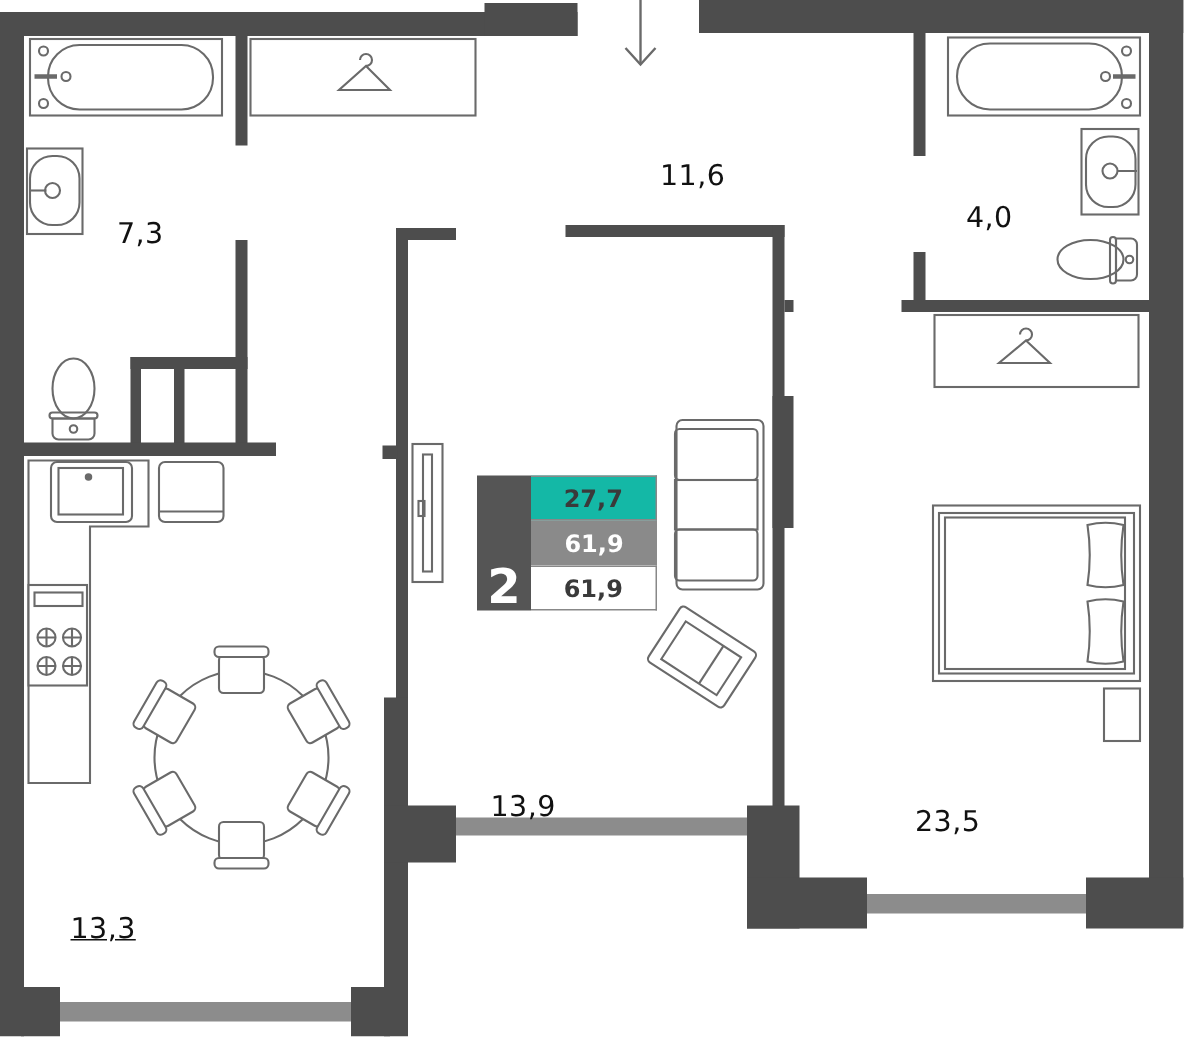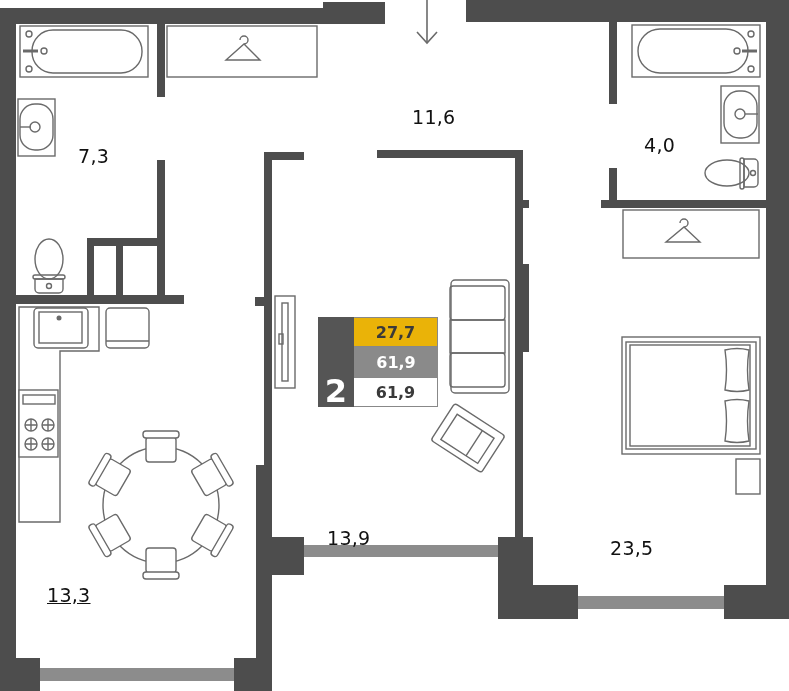--- a/index.html
+++ b/index.html
@@ -6,21 +6,21 @@
     body { width: 789px; height: 691px; position: relative; overflow: hidden; font-family: "DejaVu Sans", sans-serif; }
     svg { position: absolute; left: 0; top: 0; }
     .wall { fill: #4d4d4d; }
     .win { fill: #8c8c8c; }
     .fx { fill: #ffffff; stroke: #6a6a6a; stroke-width: 1.4; }
     .fxn { fill: none; stroke: #6a6a6a; stroke-width: 1.4; }
     .room-label { position: absolute; font-size: 19px; color: #111111; letter-spacing: 0.3px; }
     .badge { position: absolute; left: 318px; top: 317px; width: 120px; height: 90px; }
     .badge .num { position: absolute; left: 0; top: 0; width: 36px; height: 90px; background: #555555; color: #ffffff; font-weight: bold; font-size: 32px; display: flex; align-items: flex-end; justify-content: center; padding-bottom: 0; box-sizing: border-box; line-height: 1; }
     .badge .cell { position: absolute; left: 36px; width: 84px; height: 30px; display: flex; align-items: center; justify-content: center; font-weight: bold; font-size: 16px; box-sizing: border-box; }
-    .badge .c1 { top: 0; background: #eab308; color: #3a3a3a; border: 1px solid #888; border-left: none; }
+    .badge .c1 { top: 0; background: #14b8a6; color: #3a3a3a; border: 1px solid #888; border-left: none; }
     .badge .c2 { top: 30px; background: #8a8a8a; color: #ffffff; }
     .badge .c3 { top: 60px; background: #ffffff; color: #3a3a3a; border: 1px solid #888; border-left: none; }
   </style>
 </head>
 <body>
 
 <svg width="789" height="691" viewBox="0 0 789 691">
 
   <g>
 
@@ -196,24 +196,24 @@
     <rect class="fxn" x="630" y="345" width="120" height="101"></rect>
     <path class="fx" d="M725 350 q12 -3 24 0 q-3 20 0 40 q-12 3 -24 0 q3 -20 0 -40 z"></path>
     <path class="fx" d="M725 401 q12 -3 24 0 q-3 20 0 40 q-12 3 -24 0 q3 -20 0 -40 z"></path>
   </g>
   <g>
     <rect class="fx" x="736" y="459" width="24" height="35"></rect>
   </g>
 </svg>
 
 <div class="room-label" style="left:78px; top:145px;">7,3</div>
-<div class="room-label" style="left:412px; top:106px;">11,6</div>
+<div class="room-label" style="left:440px; top:106px;">11,6</div>
 <div class="room-label" style="left:644px; top:118px;margin-top:16px;">4,0</div>
 <div class="room-label" style="left:327px; top:491px;margin-top:36px;">13,9</div>
 <div class="room-label" style="left:610px; top:537px;">23,5</div>
-<div class="room-label" style="left:47px; top:584px;text-decoration:underline;">13,3</div>
+<div class="room-label" style="left:47px; top:608px;text-decoration:underline;">13,3</div>
 
 <div class="badge">
   <div class="num">2</div>
   <div class="cell c1">27,7</div>
   <div class="cell c2">61,9</div>
   <div class="cell c3">61,9</div>
 </div>
 
 </body></html>

